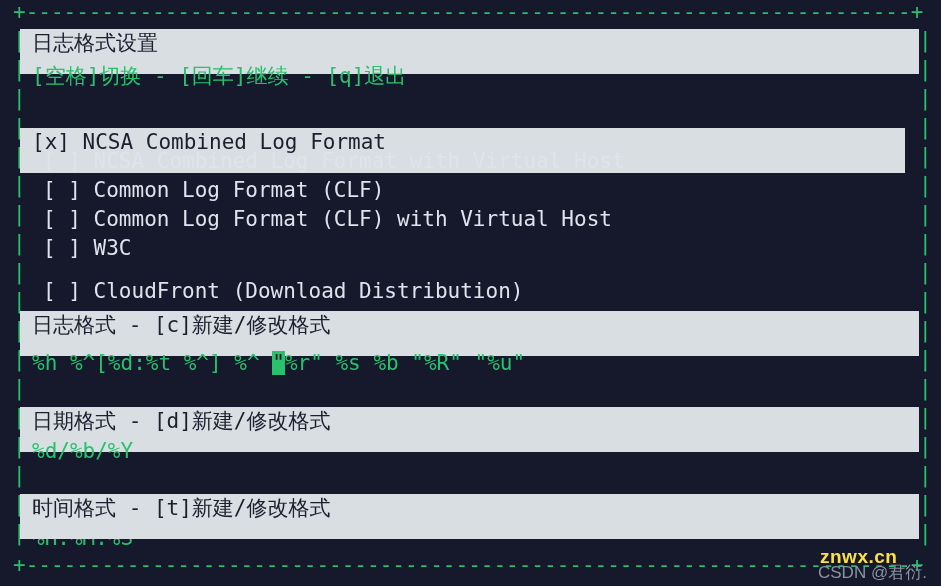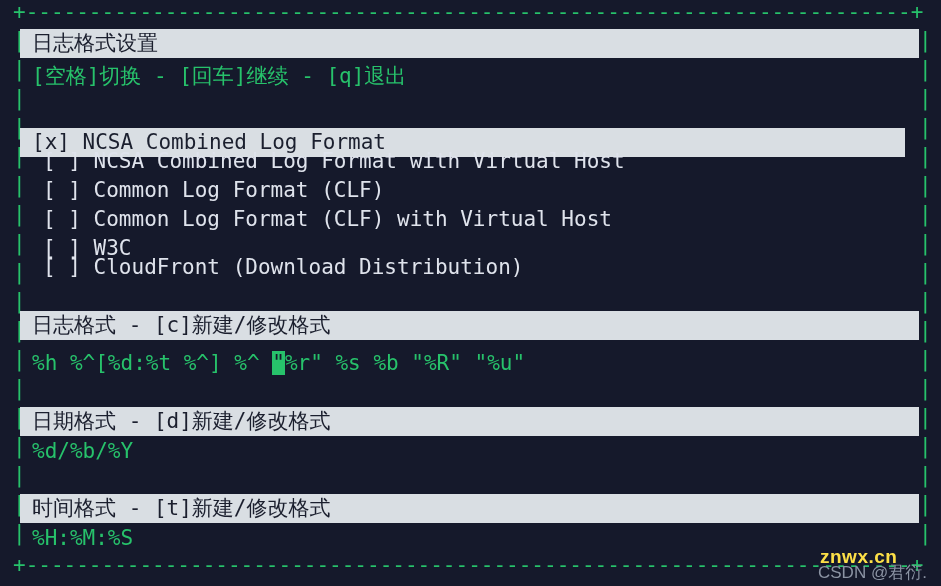--- a/index.html
+++ b/index.html
@@ -44,21 +44,21 @@
     height:528px;
     font-family:"DejaVu Sans Mono","Liberation Mono",monospace;
   }
   #frame-left  { left:13px; }
   #frame-right { left:919px; }
 
   
   .row {
     position:absolute;
     left:20px;
-    height:29px;
+    height:45px;
     line-height:29px;
     font-size:21px;
     white-space:pre;
     font-family:"DejaVu Sans Mono","Liberation Mono",monospace;
   }
 
   
   .bar {
     background:#d9dee3;
     color:#1b1f2e;
@@ -149,21 +149,21 @@
   <div class="row bar" style="top:29px;">日志格式设置</div>
 
   <div class="row green" style="top:62px;">[空格]切换 - [回车]继续 - [q]退出</div>
 
   <div id="format-list">
       <div class="row bar narrow" style="top: 128px;"><span>[x]</span><span> NCSA Combined Log Format</span></div>
       <div class="row plain" style="top: 147px;"><span>[ ]</span><span> NCSA Combined Log Format with Virtual Host</span></div>
       <div class="row plain" style="top: 176px;"><span>[ ]</span><span> Common Log Format (CLF)</span></div>
       <div class="row plain" style="top: 205px;"><span>[ ]</span><span> Common Log Format (CLF) with Virtual Host</span></div>
       <div class="row plain" style="top: 234px;"><span>[ ]</span><span> W3C</span></div>
-      <div class="row plain" style="top: 253px;"><span>[ ]</span><span> CloudFront (Download Distribution)</span></div>
+      <div class="row plain" style="top: 277px;"><span>[ ]</span><span> CloudFront (Download Distribution)</span></div>
     </div>
 
   <div class="row bar" style="top:311px;">日志格式 - [c]新建/修改格式</div>
   <div class="row green" style="top:349px;"><span>%h %^[%d:%t %^] %^ </span><span class="cursor">"</span><span>%r" %s %b "%R" "%u"</span></div>
 
   <div class="row bar" style="top:407px;">日期格式 - [d]新建/修改格式</div>
   <div class="row green" style="top:437px;">%d/%b/%Y</div>
 
   <div class="row green" style="top:524px;">%H:%M:%S</div>
   <div class="row bar" style="top:494px;">时间格式 - [t]新建/修改格式</div>

